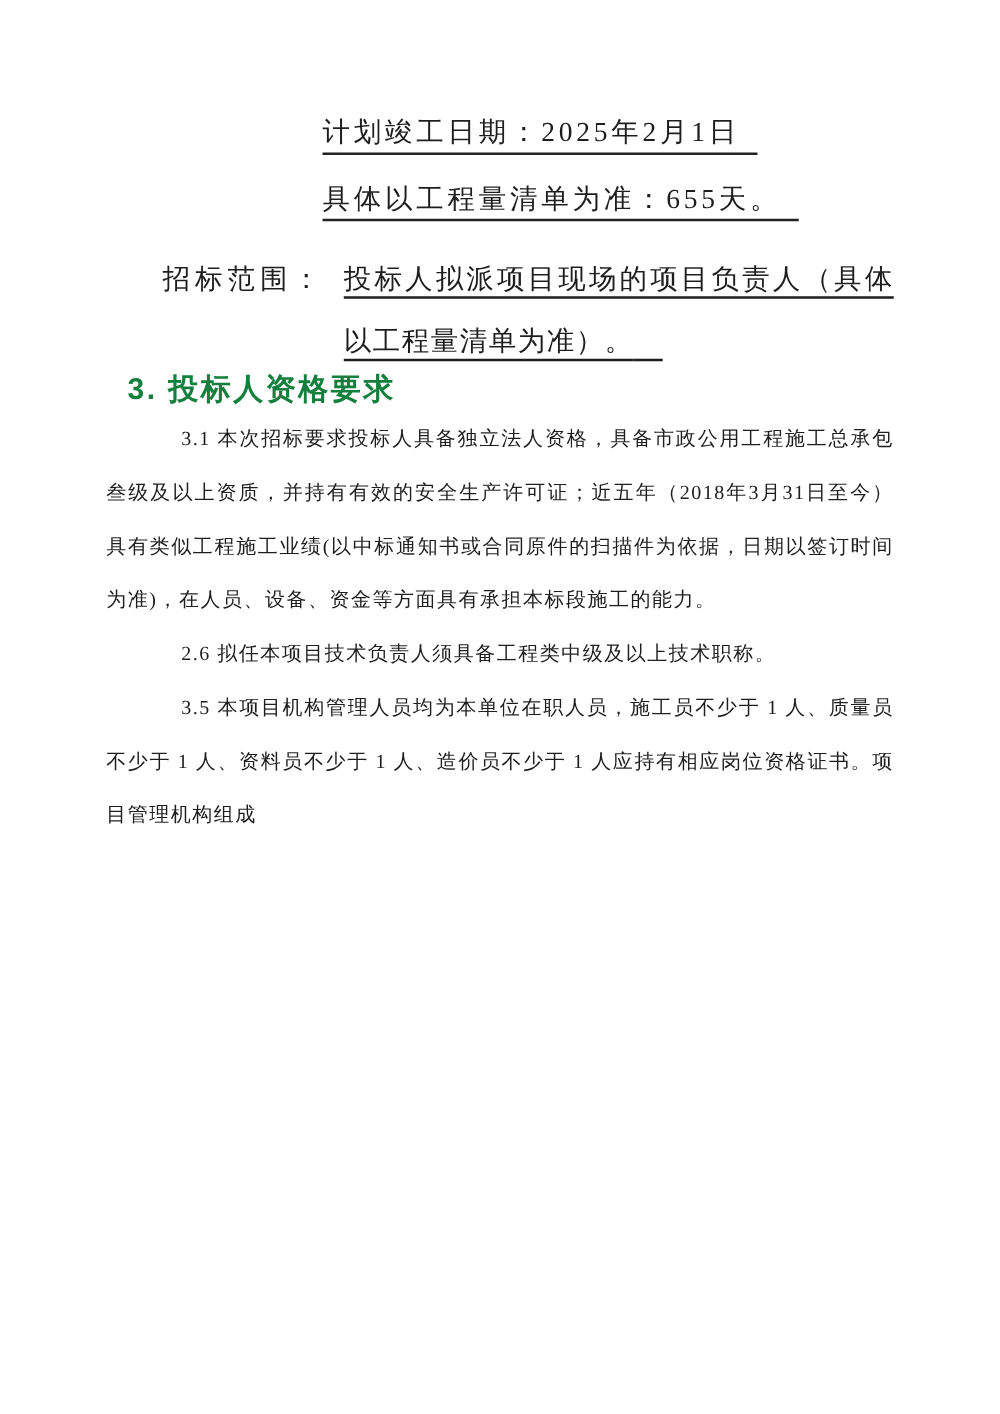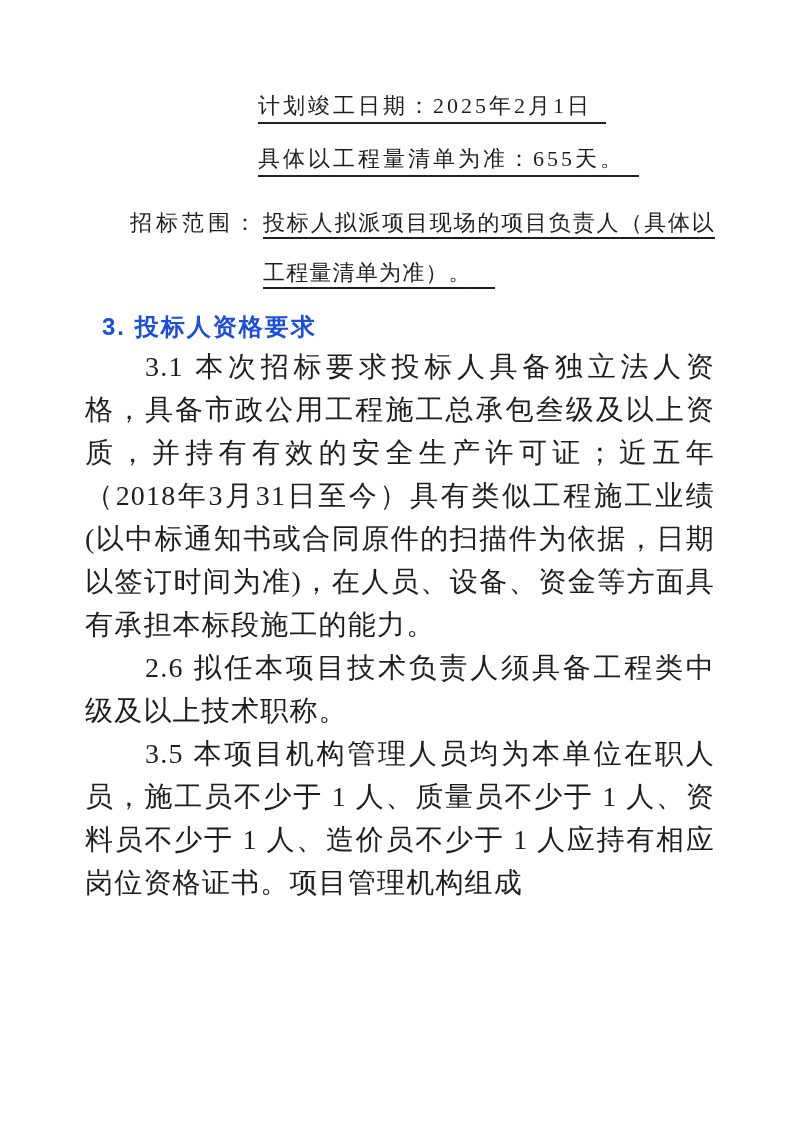--- a/index.html
+++ b/index.html
@@ -32,20 +32,21 @@
   .u {
     display: inline-block;
     border-bottom: 2px solid #222222;
     padding-bottom: 3px;
     padding-right: 14px;
   }
   .scope-row {
     display: flex;
     margin-left: 45px;
     align-items: flex-start;
+    gap: 12px;
   }
   .scope-label {
     flex: none;
     width: 133px;
     letter-spacing: 4px;
     line-height: 50px;
   }
   .scope-value {
     width: 462px;
     line-height: 50px;
@@ -53,32 +54,32 @@
     text-decoration: underline;
     text-decoration-thickness: 2px;
     text-underline-offset: 7px;
     text-align: justify;
   }
   .scope-value::after {
     content: "\3000";
   }
   
   .section-heading {
-    margin: 16px 0 5px 17px;
+    margin: 1px 0 5px 17px;
     font-family: "Liberation Sans", "DejaVu Sans", sans-serif;
     font-weight: bold;
     font-size: 24px;
     letter-spacing: 2px;
     line-height: 26px;
-    color: #1d4ed8;
+    color: #15803d;
   }
   
   .clauses p {
     margin: 0;
-    font-size: 28px;
+    font-size: 16px;
     line-height: 43px;
     letter-spacing: 1.2px;
     text-align: justify;
     text-indent: 60px;
     word-break: normal;
     overflow-wrap: break-word;
   }
 </style>
 </head>
 <body>

